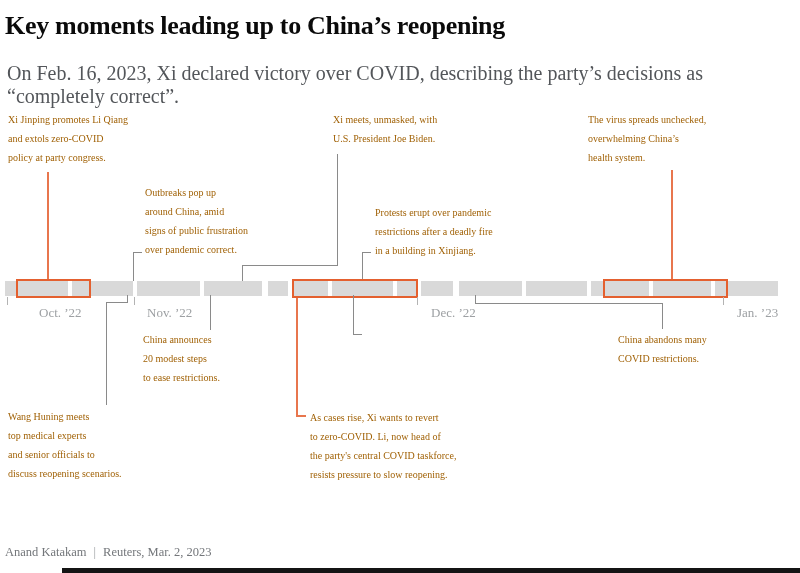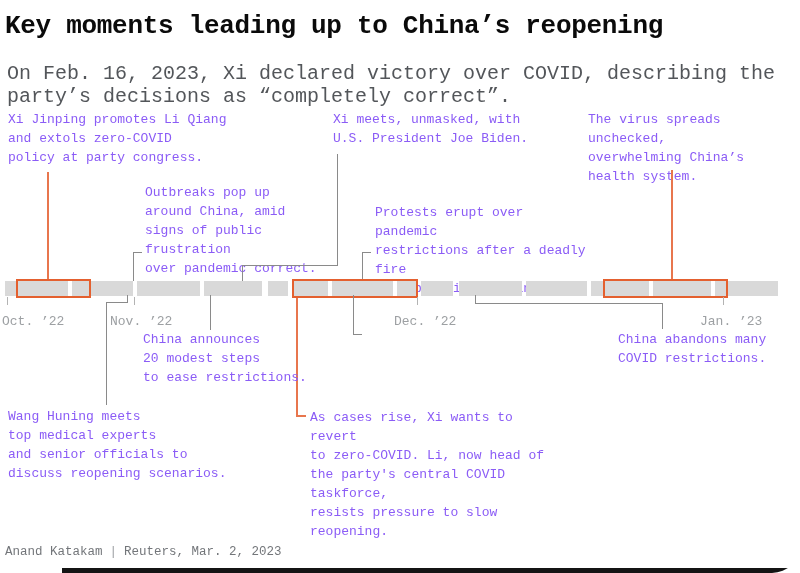--- a/index.html
+++ b/index.html
@@ -1,32 +1,32 @@
 <!DOCTYPE html>
 <html><head>
 <meta charset="utf-8">
 <style>
   html,body{margin:0;padding:0;background:#fff;}
   .canvas{position:relative;width:800px;height:573px;background:#ffffff;
-          font-family:Liberation Mono, monospace;overflow:hidden;border-radius:28px;}
+          font-family:Liberation Serif, serif;overflow:hidden;}
   .title{position:absolute;left:5px;top:11px;margin:0;font-size:26px;font-weight:bold;
          color:#0a0a0a;letter-spacing:-0.3px;width:790px;}
   .subtitle{position:absolute;left:5px;top:60px;margin:2px;font-size:20px;color:#53565a;width:786px;}
-  .ann{position:absolute;font-size:13px;line-height:19px;color:#8b5cf6;white-space:pre-line;}
+  .ann{position:absolute;font-size:10px;line-height:19px;color:#a16207;white-space:pre-line;}
   .seg{position:absolute;top:281px;height:15px;background:#d9d9d9;}
   .obox{position:absolute;top:279px;height:19px;border:2px solid #e4602f;box-sizing:border-box;background:transparent;}
   .conn{position:absolute;box-sizing:border-box;}
   .gv{border-left:1px solid #8a8a8a;width:1px;}
   .g-tl{border-left:1px solid #8a8a8a;border-top:1px solid #8a8a8a;}
   .g-bl{border-left:1px solid #8a8a8a;border-bottom:1px solid #8a8a8a;}
   .g-tr{border-right:1px solid #8a8a8a;border-top:1px solid #8a8a8a;}
   .ov{border-left:2px solid #e8764d;width:2px;}
   .o-bl{border-left:2px solid #e8764d;border-bottom:2px solid #e8764d;}
   .tick{position:absolute;top:297px;height:8px;width:1px;border-left:1px solid #b3b3b3;}
-  .axlbl{position:absolute;top:314px;font-size:13px;color:#9da0a3;}
+  .axlbl{position:absolute;top:305px;font-size:13px;color:#9da0a3;margin-left:37px;}
   .src{position:absolute;left:5px;top:521px;font-size:12.5px;color:#73767a;}
   .byline{position:absolute;left:5px;top:545px;font-size:12.5px;color:#73767a;}
   .sep{color:#9da0a3;margin:0 7px;}
   .bottombar{position:absolute;left:62px;top:568px;width:738px;height:5px;background:#141414;}
 </style>
 </head>
 <body>
 
 <div class="canvas">
 

